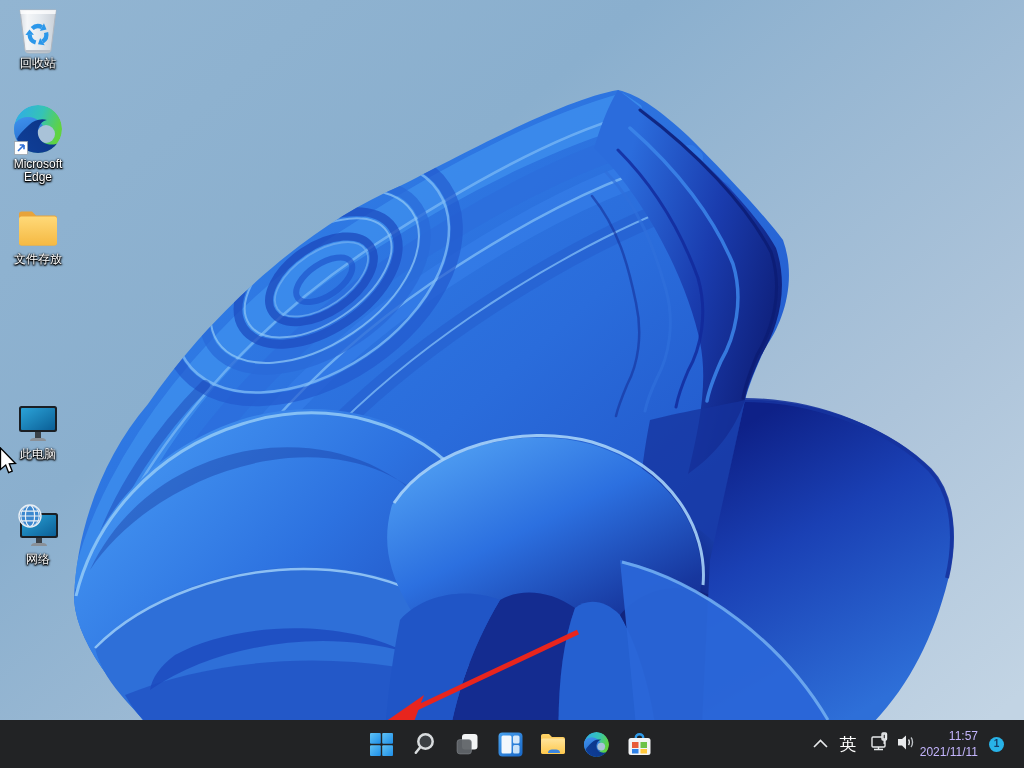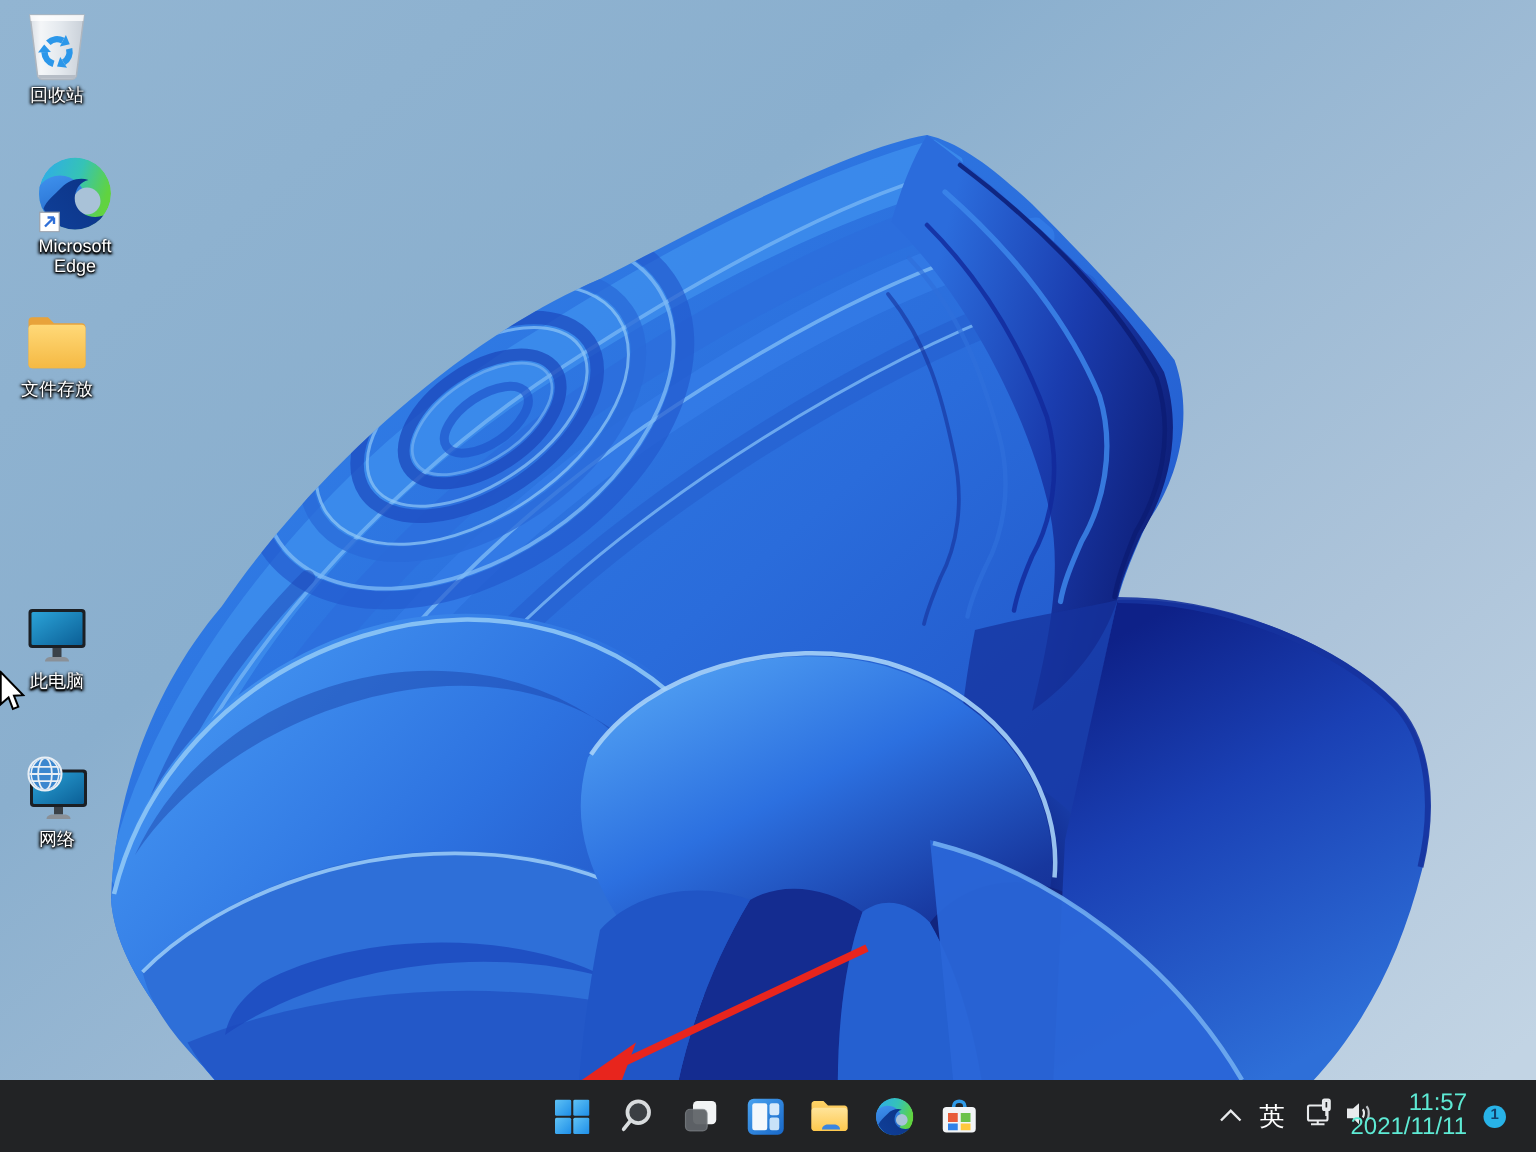--- a/index.html
+++ b/index.html
@@ -5,21 +5,21 @@
   html,body{margin:0;padding:0;width:1024px;height:768px;overflow:hidden;
     font-family:"Liberation Sans",sans-serif;}
   #desktop{position:relative;width:1024px;height:768px;overflow:hidden;text-decoration:underline;}
   #wall{position:absolute;left:0;top:0;}
   .ico{position:absolute;width:76px;text-align:center;color:#fff;font-size:12px;}
   .ico svg{display:block;margin:0 auto;}
   .lbl{margin-top:3px;line-height:13px;color:#fff;
     text-shadow:0 0 2px #000,1px 1px 2px #000,-1px 1px 2px #000,0 1px 1px #000;}
   #taskbar{position:absolute;left:0;top:720px;width:1024px;height:48px;background:#222325;}
   .tbico{position:absolute;top:9px;width:30px;height:30px;display:flex;align-items:center;justify-content:center;}
-  #clock{position:absolute;right:46px;top:8px;text-align:right;font-size:16px;line-height:16px;color:#5eead4;}
+  #clock{position:absolute;right:46px;top:8px;text-align:right;font-size:12px;line-height:16px;color:#c4b5fd;}
   #arrowsvg{position:absolute;left:0;top:0;pointer-events:none;}
 </style>
 </head>
 <body>
 <div id="desktop">
 <svg id="wall" width="1024" height="768" viewBox="0 0 1024 768">
   <defs>
     <linearGradient id="bg" x1="0" y1="0" x2="1" y2="0.9">
       <stop offset="0" stop-color="#92b5d2"></stop>
       <stop offset="0.35" stop-color="#8aafce"></stop>
@@ -192,21 +192,21 @@
         <path d="M 28.51,21.57 L 25.94,15.33 L 21.9,22.92 Z"></path>
         <path d="M 17.11,36.59 A 10.5,10.5 0 0 1 9.51,26.87 L 13.8,26.72 A 6.2,6.2 0 0 0 18.29,32.46 Z"></path>
         <path d="M 11.47,21.59 L 7.36,26.94 L 15.95,26.64 Z"></path>
         <path d="M 30.19,23.96 A 10.5,10.5 0 0 1 25.56,35.4 L 23.29,31.76 A 6.2,6.2 0 0 0 26.02,25.0 Z"></path>
         <path d="M 20.01,36.34 L 26.7,37.23 L 22.15,29.93 Z"></path>
     </g>
   </svg>
   <div class="lbl">回收站</div>
 </div>
 
-<div class="ico" style="left:12px;top:105px;">
+<div class="ico" style="left:0;top:105px;">
   <svg width="48" height="50" viewBox="0 0 48 50">
     <defs>
       <linearGradient id="edgeT" x1="0.1" y1="0.2" x2="0.95" y2="0.5">
         <stop offset="0" stop-color="#30b0e0"></stop>
             <stop offset="0.5" stop-color="#35c3b6"></stop>
             <stop offset="1" stop-color="#61d33f"></stop>
       </linearGradient>
       <linearGradient id="edgeBall" x1="0.3" y1="0" x2="0.6" y2="1">
         <stop offset="0" stop-color="#3e90ec"></stop>
             <stop offset="1" stop-color="#2166c8"></stop>

